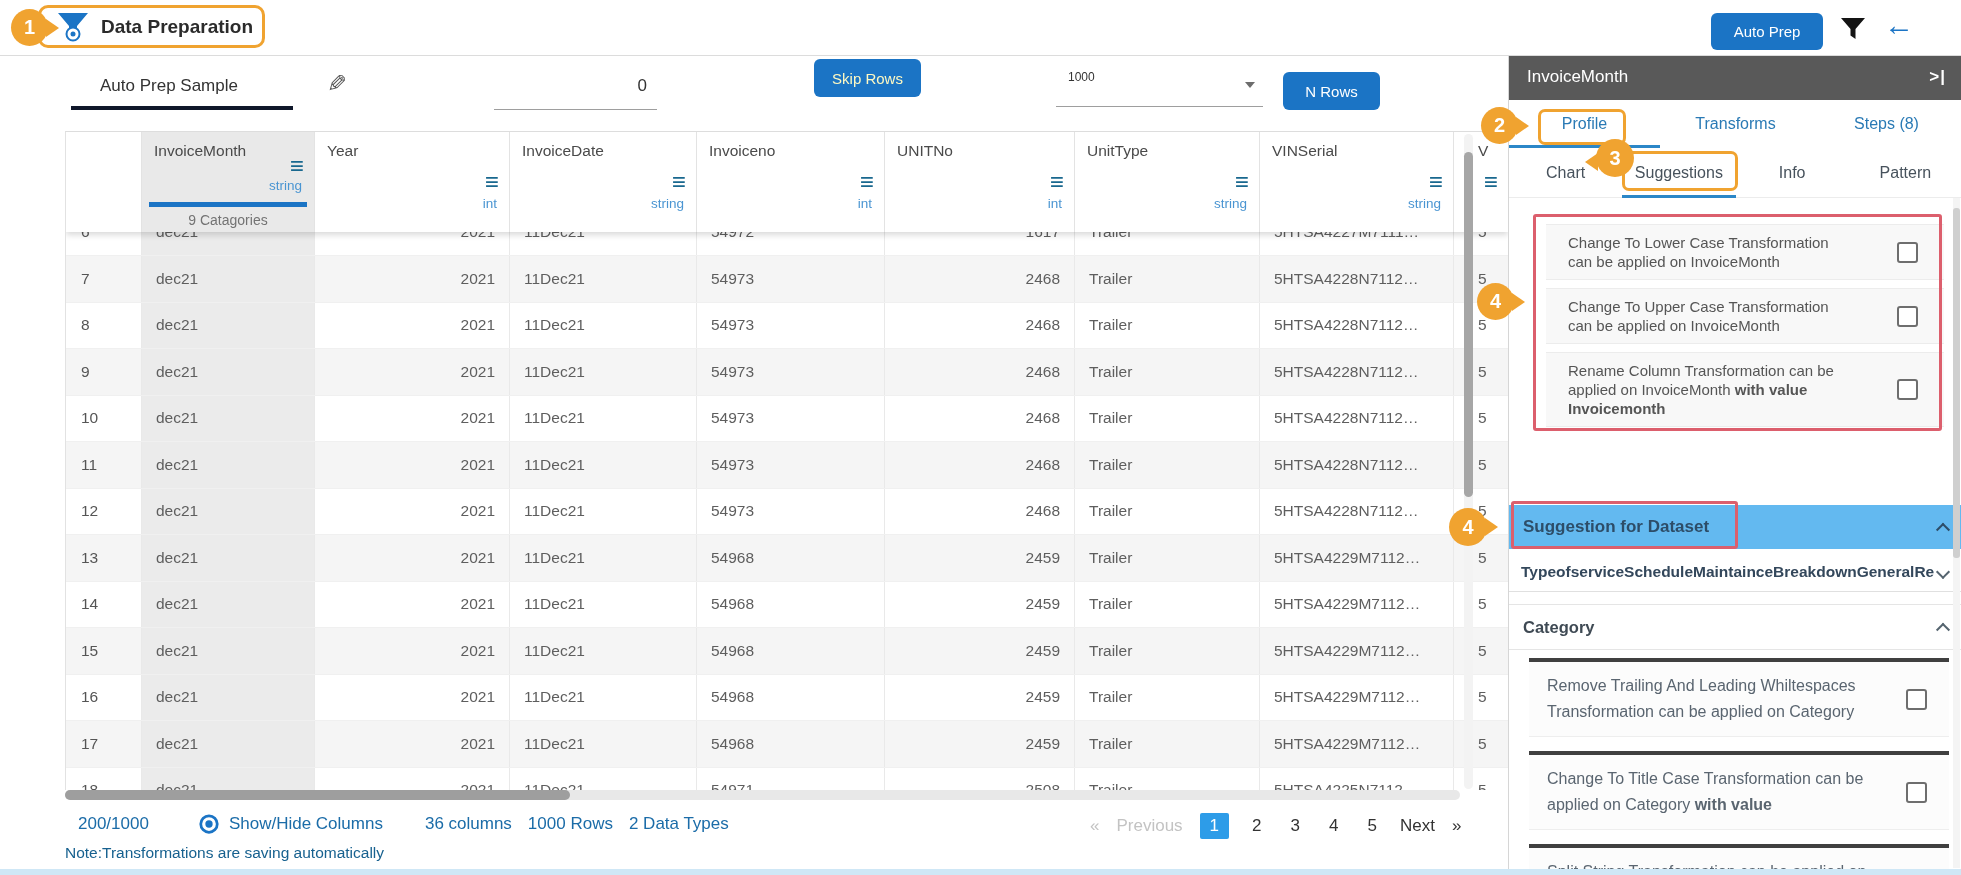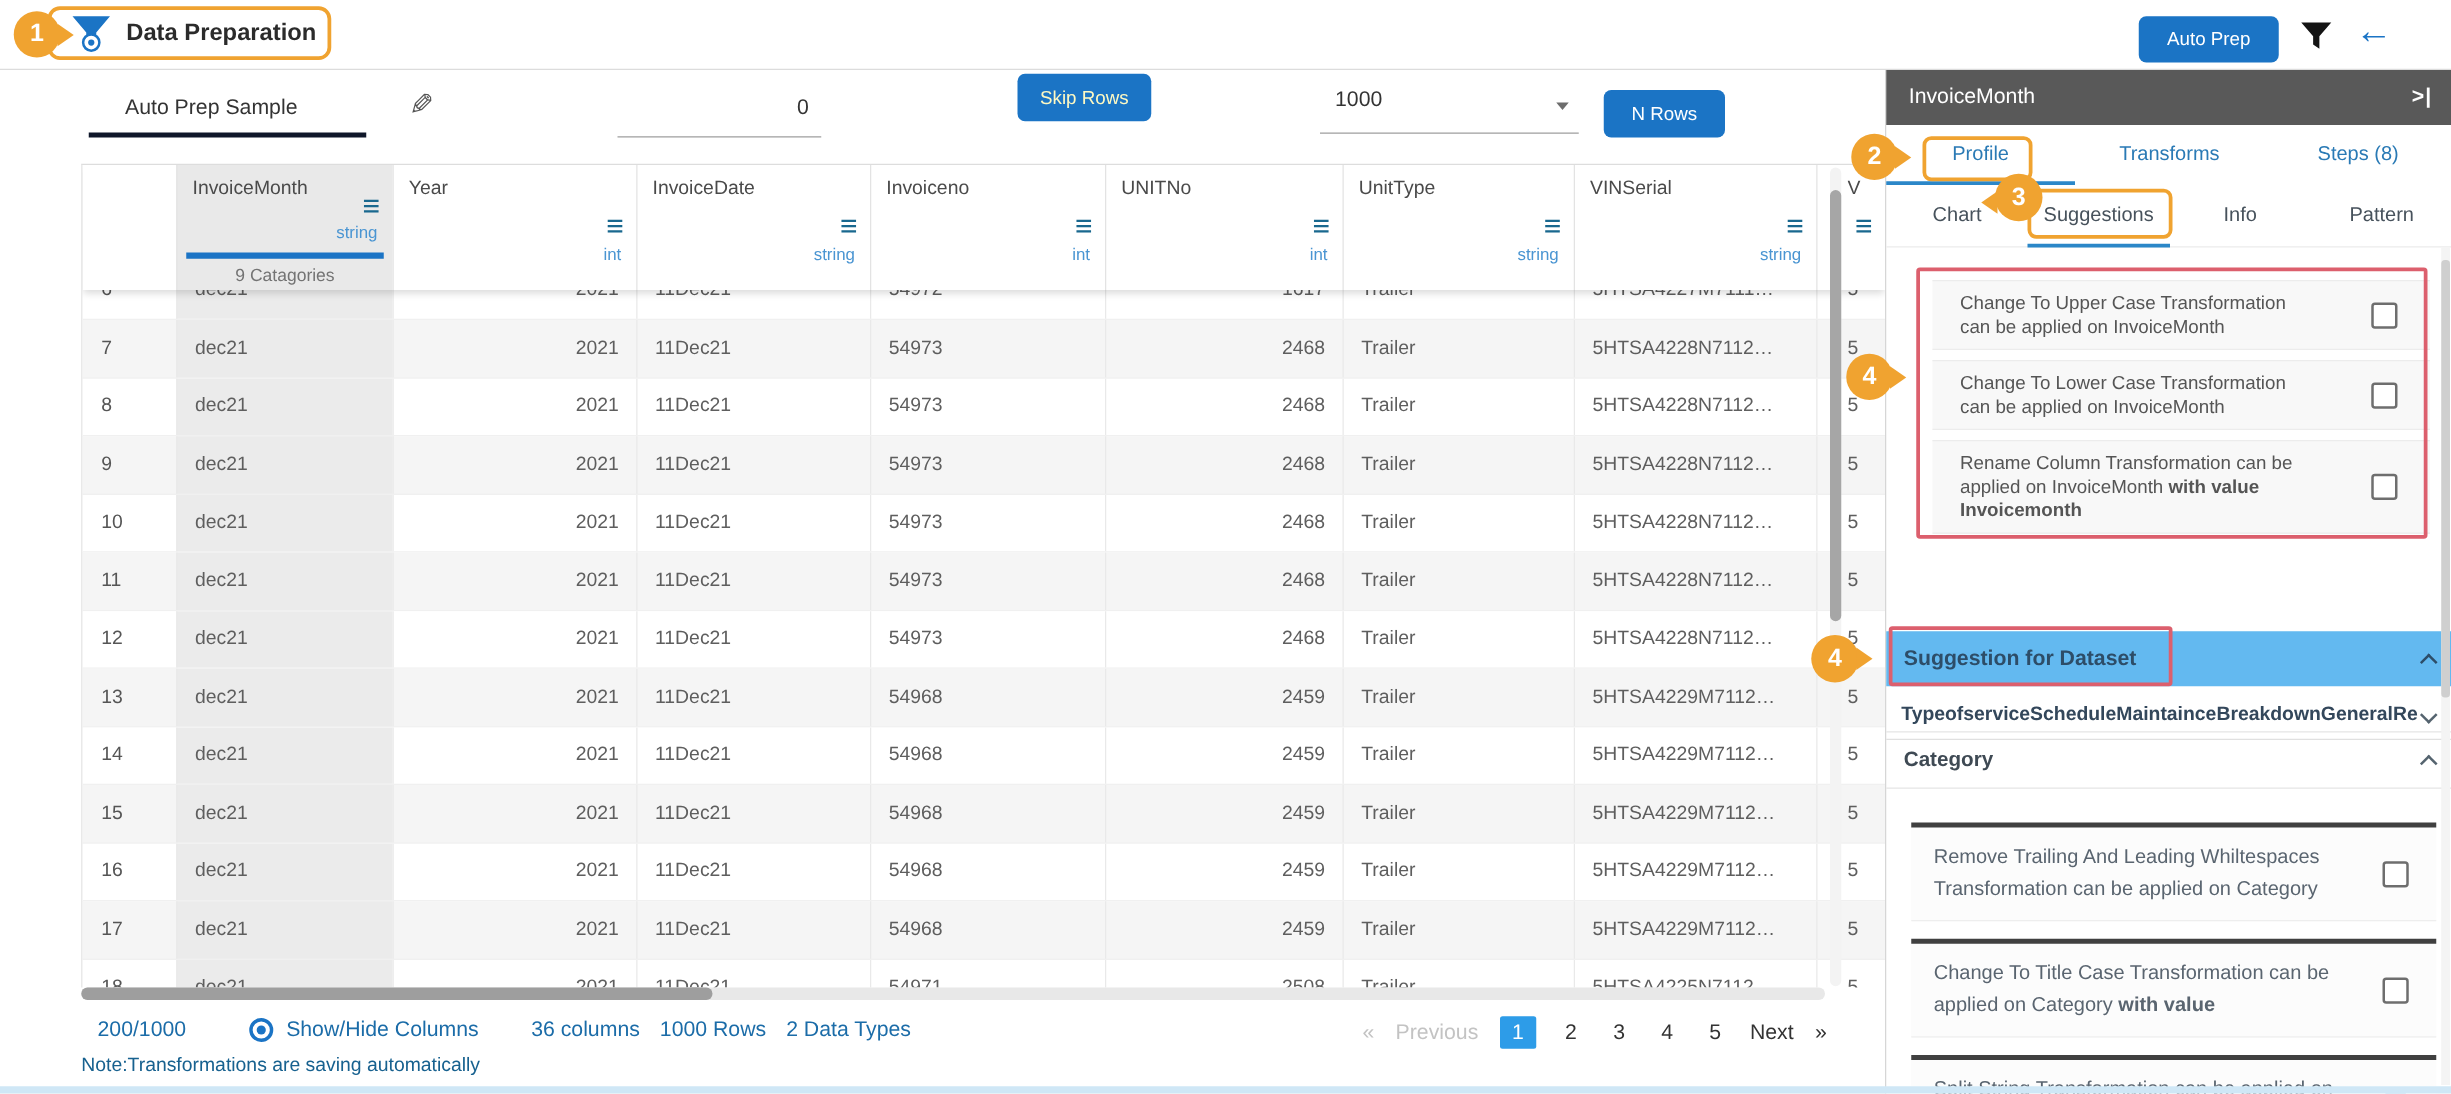--- a/index.html
+++ b/index.html
@@ -13,21 +13,21 @@
   .app-title { font-size:19px; font-weight:bold; color:#2b2b2b; }
   .autoprep-btn { position:absolute; left:1711px; top:13px; width:112px; height:37px; background:#1b74c5; color:#fff; font-size:15px; border:none; border-radius:6px; cursor:pointer; font-family:inherit; }
   .filter-ic { position:absolute; left:1840px; top:17px; }
   .back-arrow { position:absolute; left:1884px; top:8px; font-size:30px; color:#1b74c5; font-weight:bold; cursor:pointer; }
 
   
   .sample-wrap { position:absolute; left:71px; top:64px; width:222px; height:46px; border-bottom:4px solid #0f172a; font-size:17px; color:#333; padding:12px 0 0 29px; }
   .pencil { position:absolute; left:327px; top:70px; font-size:24px; color:#555; transform:scaleX(-1); }
   .zero-wrap { position:absolute; left:494px; top:64px; width:163px; height:46px; border-bottom:1px solid #9e9e9e; font-size:17px; color:#333; padding:12px 10px 0 0; text-align:right; }
   .skip-btn { position:absolute; left:814px; top:59px; width:107px; height:38px; background:#1b74c5; color:#fef9c3; font-size:15px; border:none; border-radius:6px; cursor:pointer; font-family:inherit; }
-  .nrows-select { position:absolute; left:1056px; top:62px; width:207px; height:45px; border-bottom:1px solid #9e9e9e; font-size:17px; color:#333; padding:8px 0 0 12px; cursor:pointer; }
+  .nrows-select { position:absolute; left:1056px; top:62px; width:207px; height:45px; border-bottom:1px solid #9e9e9e; font-size:12px; color:#333; padding:8px 0 0 12px; cursor:pointer; }
   .select-caret { position:absolute; right:8px; top:20px; width:0; height:0; border-left:5px solid transparent; border-right:5px solid transparent; border-top:6px solid #6d6d6d; }
   .nrows-btn { position:absolute; left:1283px; top:72px; width:97px; height:38px; background:#1b74c5; color:#fff; font-size:15px; border:none; border-radius:6px; cursor:pointer; font-family:inherit; }
 
   
   .table { position:absolute; left:65px; top:131px; width:1443px; height:659px; overflow:hidden; border-top:1px solid #ddd; border-left:1px solid #e2e2e2; }
   .thead { position:relative; display:flex; height:100px; background:#fff; box-shadow:0 3px 6px rgba(0,0,0,.15); z-index:2; }
   .th { position:relative; border-left:1px solid #e3e3e3; padding:10px 12px 0; flex:none; }
   .th:first-child { border-left:none; }
   .th-label { font-size:15.5px; color:#4a4a4a; white-space:nowrap; overflow:hidden; }
   .th-menu { position:absolute; right:10px; top:38px; font-size:24px; color:#19688f; line-height:1; cursor:pointer; }
@@ -84,21 +84,21 @@
   .cb { width:21px; height:21px; border:2px solid #6e6e6e; border-radius:3px; margin-left:auto; margin-right:26px; flex:none; cursor:pointer; background:#fff; }
   .cb.checked { background:#1e88d2; border-color:#1e88d2; color:#fff; display:flex; align-items:center; justify-content:center; font-size:14px; }
 
   .dataset-bar { position:absolute; left:0; top:452px; width:453px; height:44px; background:#63b9f0; display:flex; align-items:center; padding:0 14px; }
   .dataset-title { font-size:17px; font-weight:bold; color:#2d4d68; }
   .chev { width:10px; height:10px; border-right:2.5px solid #2d4d68; border-bottom:2.5px solid #2d4d68; margin-left:auto; flex:none; cursor:pointer; }
   .chev.up { transform:rotate(225deg) translate(-2px,-2px); }
   .chev.down { transform:rotate(45deg); }
   .dropdown-row { position:absolute; left:0; top:499px; width:453px; height:40px; border-bottom:1px solid #e0e0e0; display:flex; align-items:center; padding:0 30px 0 12px; font-size:15.5px; font-weight:bold; color:#33475b; white-space:nowrap; overflow:hidden; cursor:pointer; }
   .dropdown-row .chev { position:absolute; right:14px; border-color:#55646f; }
-  .category-row { position:absolute; left:0; top:532px; width:453px; height:46px; border-top:1px solid #e5e5e5; border-bottom:1px solid #e5e5e5; display:flex; align-items:center; padding:0 14px; font-size:16.5px; font-weight:bold; color:#3f4a54; }
+  .category-row { position:absolute; left:0; top:551px; width:453px; height:46px; border-top:1px solid #e5e5e5; border-bottom:1px solid #e5e5e5; display:flex; align-items:center; padding:0 14px; font-size:16.5px; font-weight:bold; color:#3f4a54; }
   .category-row .chev { border-color:#55646f; }
   .dataset-suggestions { position:absolute; left:20px; top:605px; width:420px; display:flex; flex-direction:column; gap:14px; }
   .dcard { display:flex; align-items:center; background:#fcfcfc; border-top:4px solid #404040; border-bottom:1px solid #eee; padding:11px 0 11px 18px; }
   .dcard .card-text { width:332px; font-size:16px; line-height:26px; color:#5a6570; }
   .dcard .cb { margin-right:22px; }
   .pscroll { position:absolute; right:1px; top:145px; width:7px; height:670px; background:#f4f4f4; }
   .pscroll-thumb { position:absolute; left:0; top:10px; width:7px; height:350px; background:#cfcfcf; border-radius:3px; }
 
   
   .obox, .rbox { position:absolute; z-index:39; pointer-events:none; border-radius:8px; }
@@ -399,25 +399,25 @@
         </div>
         <div class="psubtab">
           <span>Info</span>
         </div>
         <div class="psubtab">
           <span>Pattern</span>
         </div>
       </div>
     <div class="col-suggestions" id="col-suggestions">
         <div class="card">
+          <span class="card-text">Change To Lower Case Transformation can be applied on InvoiceMonth</span>
+          <span class="cb"></span>
+        </div>
+        <div class="card">
           <span class="card-text">Change To Upper Case Transformation can be applied on InvoiceMonth</span>
-          <span class="cb"></span>
-        </div>
-        <div class="card">
-          <span class="card-text">Change To Lower Case Transformation can be applied on InvoiceMonth</span>
           <span class="cb"></span>
         </div>
         <div class="card">
           <span class="card-text">Rename Column Transformation can be applied on InvoiceMonth <b>with value Invoicemonth</b></span>
           <span class="cb"></span>
         </div>
       </div>
 
     <div class="dataset-bar">
       <span class="dataset-title">Suggestion for Dataset</span>

